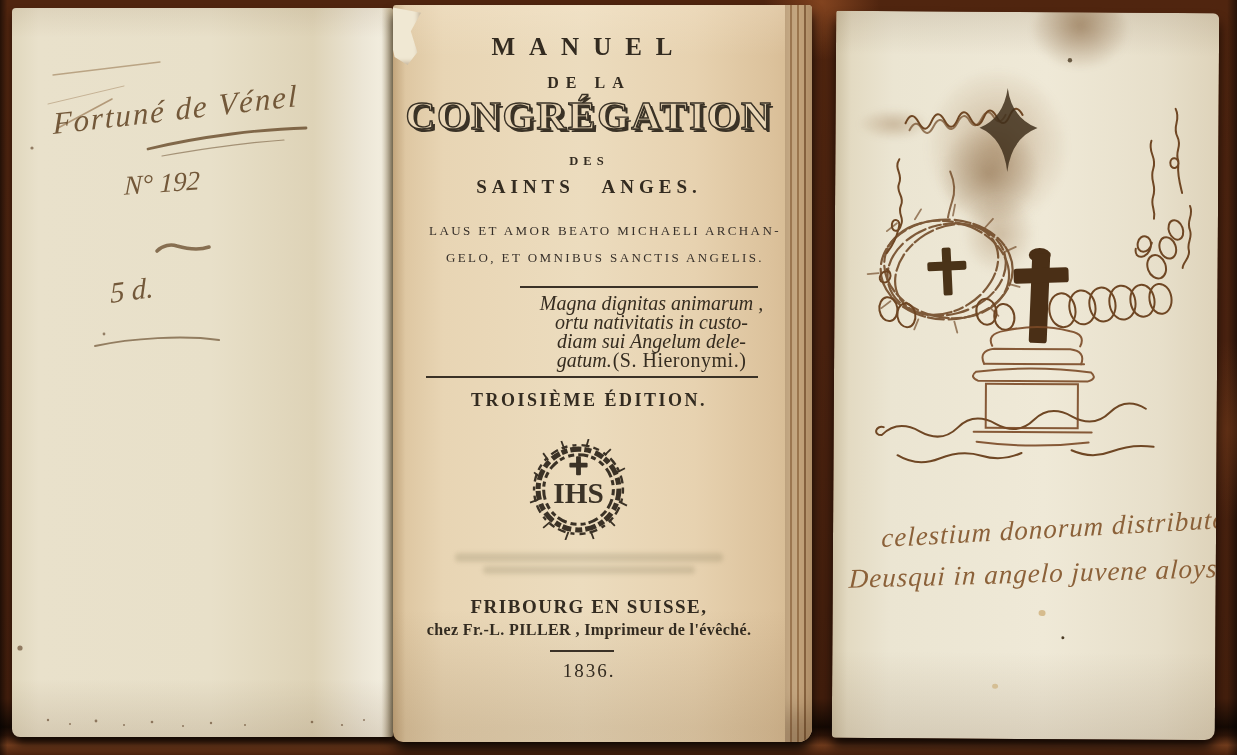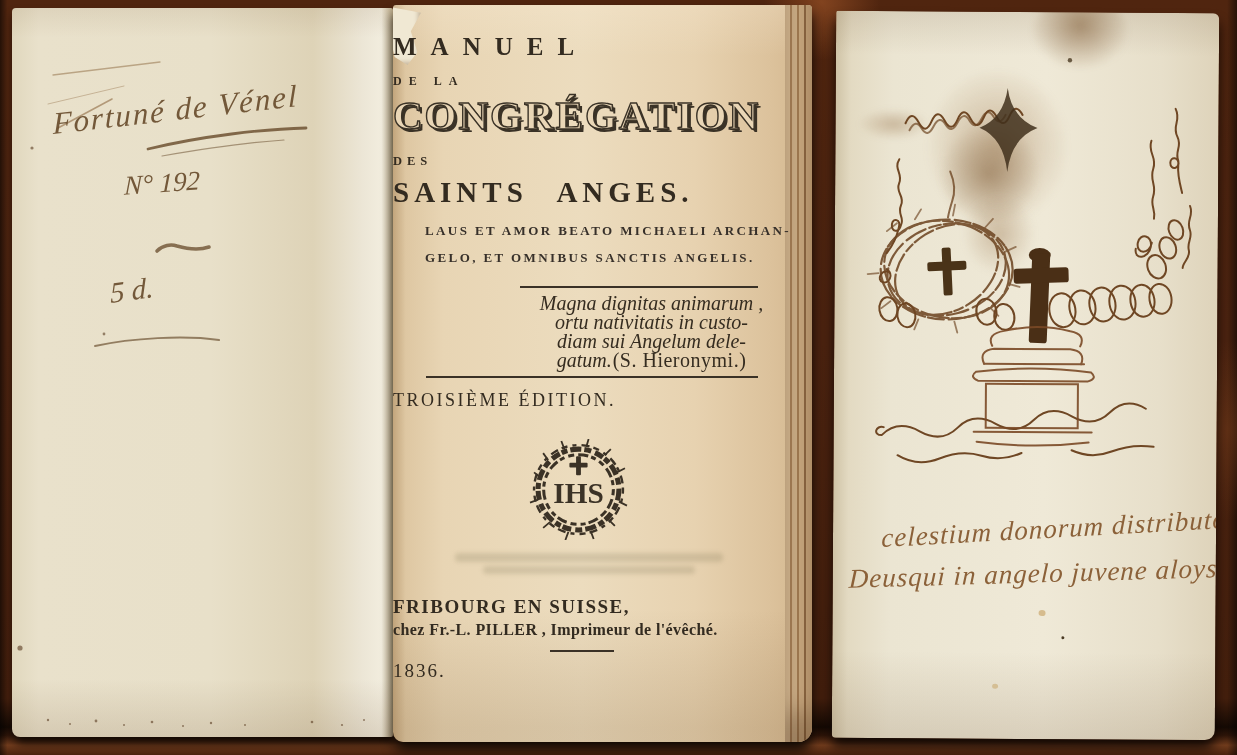--- a/index.html
+++ b/index.html
@@ -35,36 +35,36 @@
       linear-gradient(90deg,#c2a57c 0,#dec7a2 3%,#e8d5b4 12%,#ecdcbe 45%,#e7d2b0 72%,#dcc29c 90%,#d2b58d 100%);
     box-shadow:0 9px 12px rgba(10,5,2,.9);
     color:#332b20;
   }
   .torn-flap{position:absolute;left:-2px;top:2px;width:30px;height:58px;background:#f0e8d3;
     clip-path:polygon(0 0,100% 10%,66% 42%,88% 78%,55% 100%,12% 86%,0 58%);
     box-shadow:inset -3px -3px 4px rgba(120,90,55,.35);}
   .edge-stack{position:absolute;right:0;top:0;bottom:0;width:27px;
     background:linear-gradient(90deg,#d9bd96 0 5px,#a9825a 5px 7px,#d2b48c 7px 12px,#a57e55 12px 14px,#cfae84 14px 19px,#8f6a45 19px 21px,#c7a57b 21px 27px);
     box-shadow:inset 0 -30px 25px rgba(60,35,15,.35);}
-  .tp-line{position:absolute;left:0;right:27px;white-space:nowrap;}
+  .tp-line{position:absolute;left:0;right:27px;text-align:center;white-space:nowrap;}
   .t-manuel{top:28px;font-size:25px;font-weight:700;letter-spacing:14px;}
-  .t-dela{top:69px;font-size:12px;font-weight:600;letter-spacing:7px;}
+  .t-dela{top:69px;font-size:16px;font-weight:600;letter-spacing:7px;}
   .t-congregation{top:86px;font-size:41px;font-weight:700;letter-spacing:2px;
     color:#e9d6b6;-webkit-text-stroke:1.4px #3a3226;text-shadow:3px 3px 0 #3a3226,1px 1px 0 #3a3226;}
   .t-des{top:149px;font-size:12.5px;font-weight:600;letter-spacing:5px;}
-  .t-saints{top:171px;font-size:29px;font-weight:600;letter-spacing:5px;word-spacing:18px;font-family:Liberation Serif, serif;}
-  .t-motto{font-size:13px;font-weight:700;letter-spacing:2.4px;color:#37302a;padding-left:32px;}
+  .t-saints{top:171px;font-size:19px;font-weight:600;letter-spacing:5px;word-spacing:18px;font-family:Liberation Serif, serif;}
+  .t-motto{font-size:13px;font-weight:400;letter-spacing:2.4px;color:#37302a;padding-left:32px;}
   .t-motto1{top:218px;} .t-motto2{top:245px;}
   .rule{position:absolute;height:2px;background:#3a3126;}
   .rule1{top:281px;right:54px;width:238px;}
   .rule2{top:371px;left:33px;width:332px;}
   .rule3{top:645px;left:157px;width:64px;}
   .epigraph{position:absolute;left:141px;top:289px;width:235px;font-size:20px;line-height:19px;font-style:italic;color:#352c20;text-align:center;}
   .epigraph .attr{font-style:normal;margin-left:1px;letter-spacing:.5px;}
-  .t-edition{top:385px;font-size:18px;font-weight:400;letter-spacing:2.5px;}
+  .t-edition{top:385px;font-size:18px;font-weight:700;letter-spacing:2.5px;}
   .emblem{position:absolute;left:135px;top:434px;width:101px;height:101px;}
   .ghost{position:absolute;background:rgba(122,115,80,.22);filter:blur(2.2px);border-radius:4px;}
   .ghost1{left:62px;top:548px;width:268px;height:9px;}
   .ghost2{left:90px;top:561px;width:212px;height:8px;}
   .t-city{top:591px;font-size:19px;font-weight:600;letter-spacing:1.5px;}
   .t-pub{top:616px;font-size:16px;font-weight:600;letter-spacing:.4px;}
   .t-year{top:655px;font-size:19px;letter-spacing:2px;}
   
   .page-right{
     left:834px;top:12px;width:383px;height:727px;

